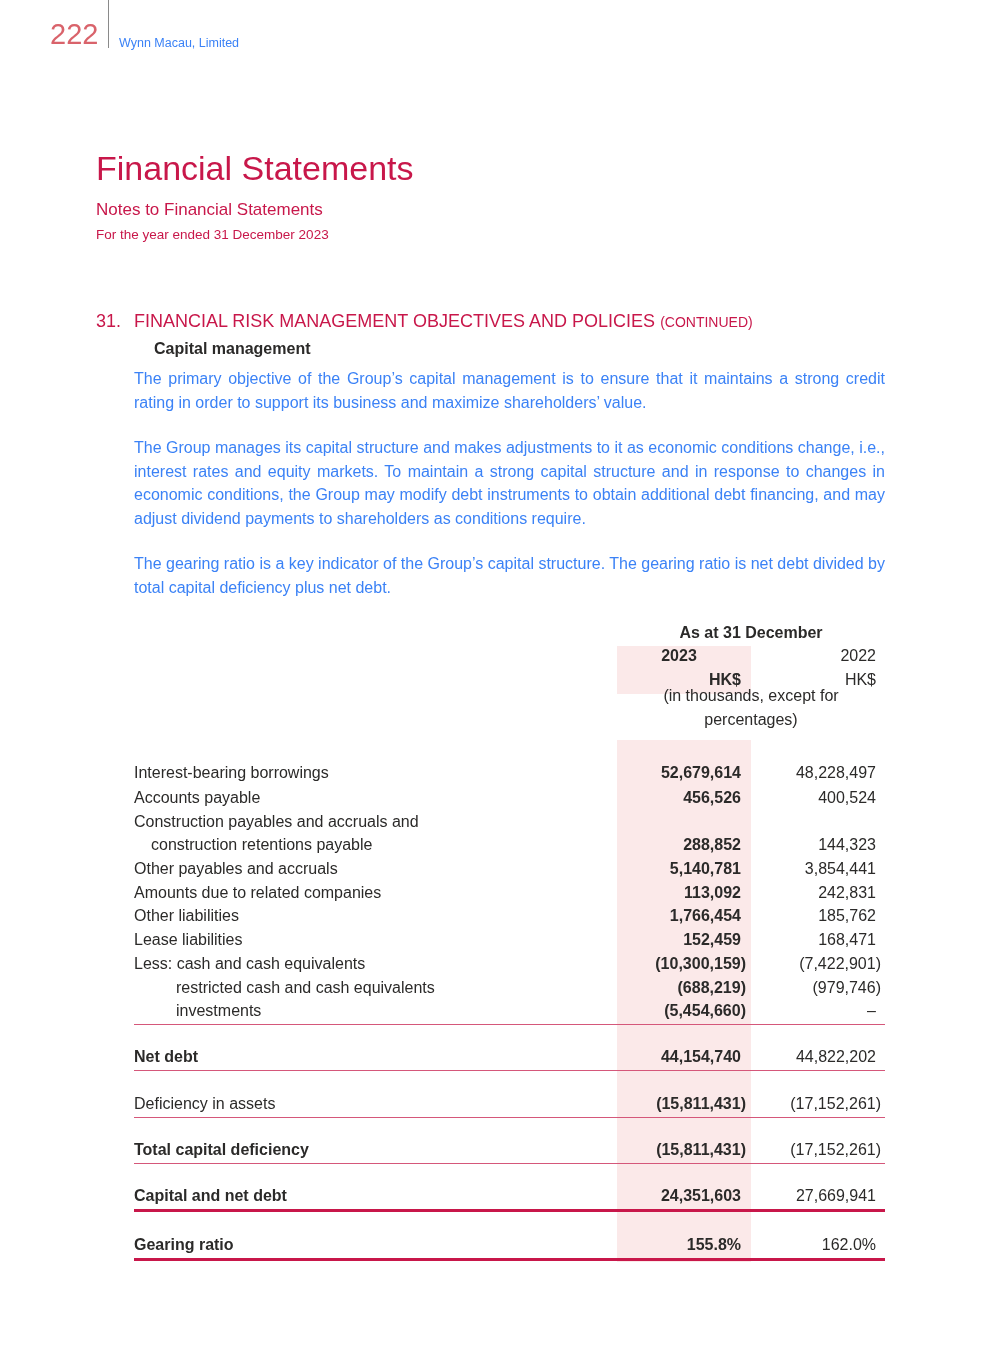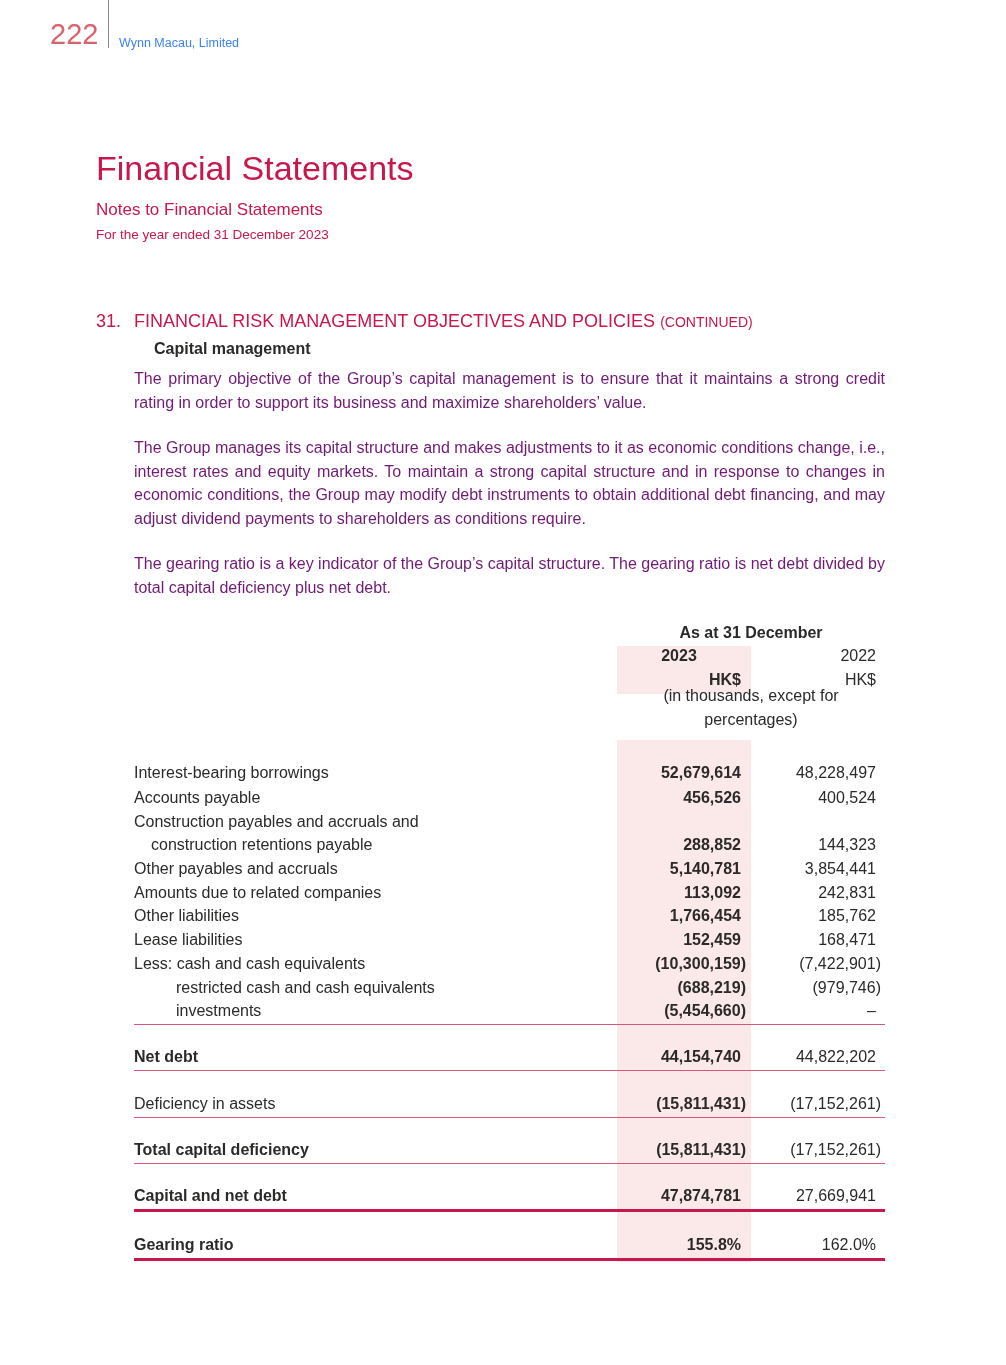--- a/index.html
+++ b/index.html
@@ -31,21 +31,21 @@
     position: absolute; left: 96px; top: 311px; font-size: 18px; color: #c8174a;
     white-space: nowrap;
   }
   .section-heading .num { display: inline-block; width: 38px; }
   .section-heading .cont { font-size: 14px; }
   .subheading {
     position: absolute; left: 134px; top: 340px; font-size: 16px; font-weight: bold; color: #2b2a29; margin-left: 20px;
   }
   .para {
     position: absolute; left: 134px; width: 751px; font-size: 16px; line-height: 23.7px;
-    text-align: justify; color: #701a75;
+    text-align: justify; color: #3b82f6;
   }
   .p1 { top: 367px; }
   .p2 { top: 436px; }
   .p3 { top: 552px; }
 
   
   .shade {
     position: absolute; left: 617px; width: 134px; background: #fbe9e9;
   }
   .shade-a { top: 646px; height: 48px; }
@@ -178,21 +178,21 @@
 
 <div class="row bold" style="top:1141px">
   <span class="label">Total capital deficiency</span>
   <span class="v23" style="left:488px">(15,811,431)</span>
   <span class="v22" style="left:622px;font-weight:normal">(17,152,261)</span>
 </div>
 <div class="rule thin" style="top:1163px"></div>
 
 <div class="row bold" style="top:1187px">
   <span class="label">Capital and net debt</span>
-  <span class="v23">47,874,781</span>
+  <span class="v23">24,351,603</span>
   <span class="v22" style="font-weight: normal;">27,669,941</span>
 </div>
 <div class="rule thick" style="top:1209px"></div>
 
 <div class="row bold" style="top:1236px">
   <span class="label">Gearing ratio</span>
   <span class="v23">155.8%</span>
   <span class="v22" style="font-weight: normal;">162.0%</span>
 </div>
 <div class="rule thick" style="top:1258px"></div>

